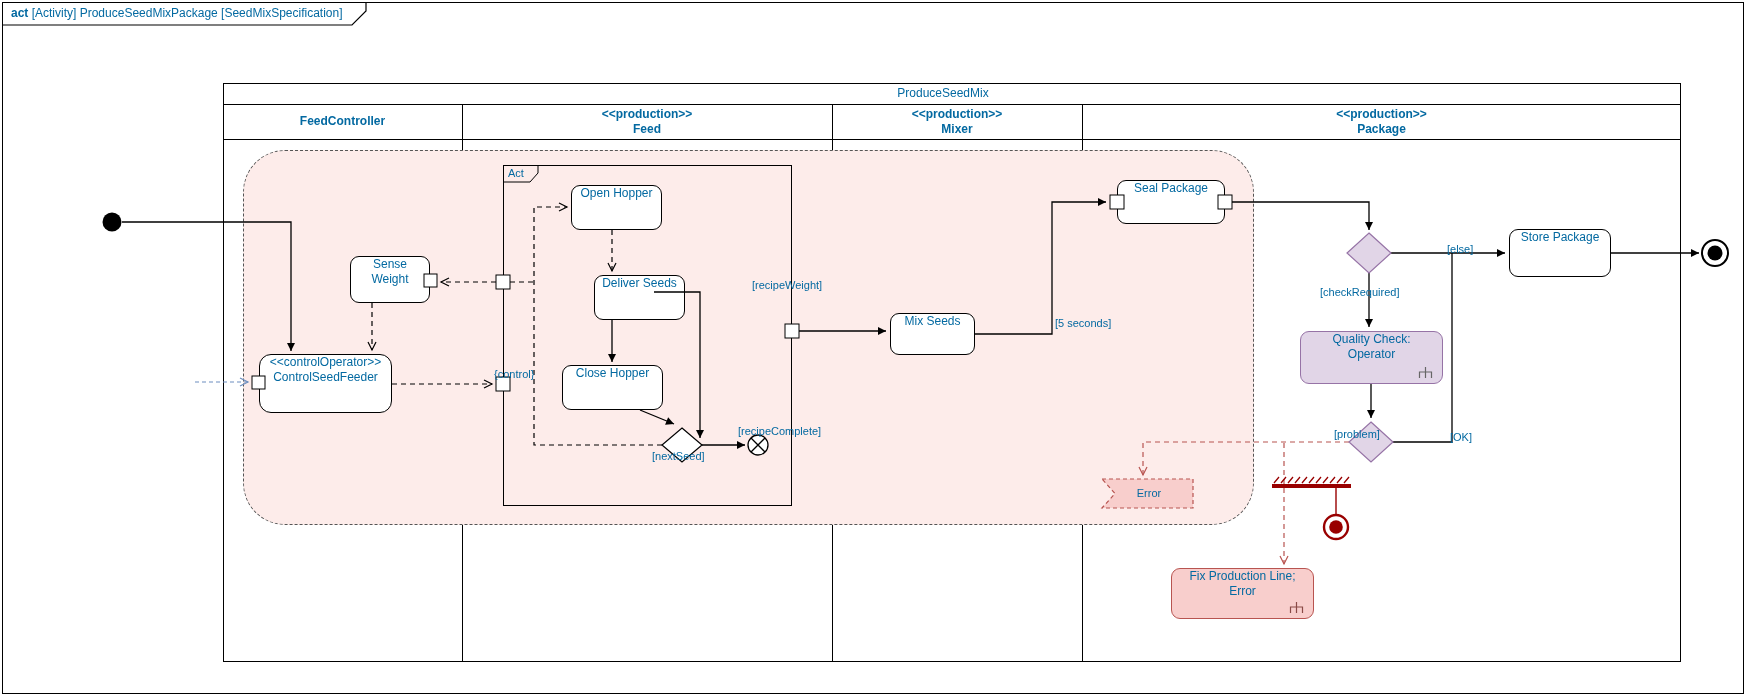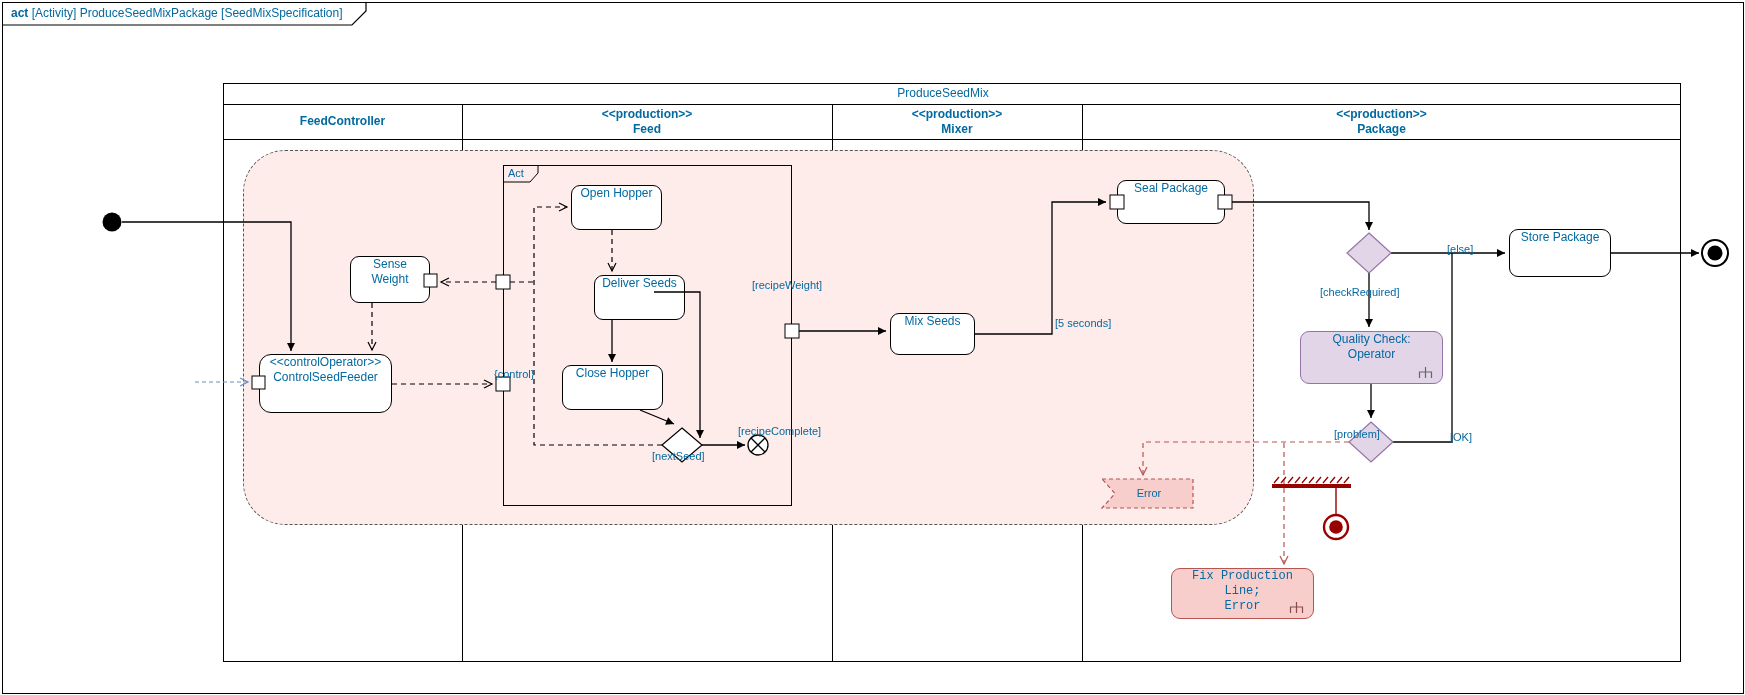--- a/index.html
+++ b/index.html
@@ -108,21 +108,21 @@
   </div>
 
   <div class="abs node purple" style="left:1300px;top:331px;width:143px;height:53px;">
     <span>Quality Check:</span>
     <span>Operator</span>
     <svg class="rake" width="17" height="13" viewBox="0 0 17 13">
       <path d="M2.5,12 V6 H14.5 V12 M8.5,12 V6 M8.5,6 V1" fill="none" stroke="#666" stroke-width="1.2"></path>
     </svg>
   </div>
 
-  <div class="abs node pink" style="left:1171px;top:568px;width:143px;height:51px;font-family:Liberation Mono, monospace;">
+  <div class="abs node pink" style="left:1171px;top:568px;width:143px;height:51px;">
     <span>Fix Production Line;</span>
     <span>Error</span>
     <svg class="rake" width="17" height="13" viewBox="0 0 17 13">
       <path d="M2.5,12 V6 H14.5 V12 M8.5,12 V6 M8.5,6 V1" fill="none" stroke="#8a4a46" stroke-width="1.2"></path>
     </svg>
   </div>
 
   <div class="abs flag-text" style="left:1114px;top:487px;width:70px;">Error</div>
 
   <div class="abs lbl" style="left:416px;top:368px;margin-left:30px;">{control}</div>

